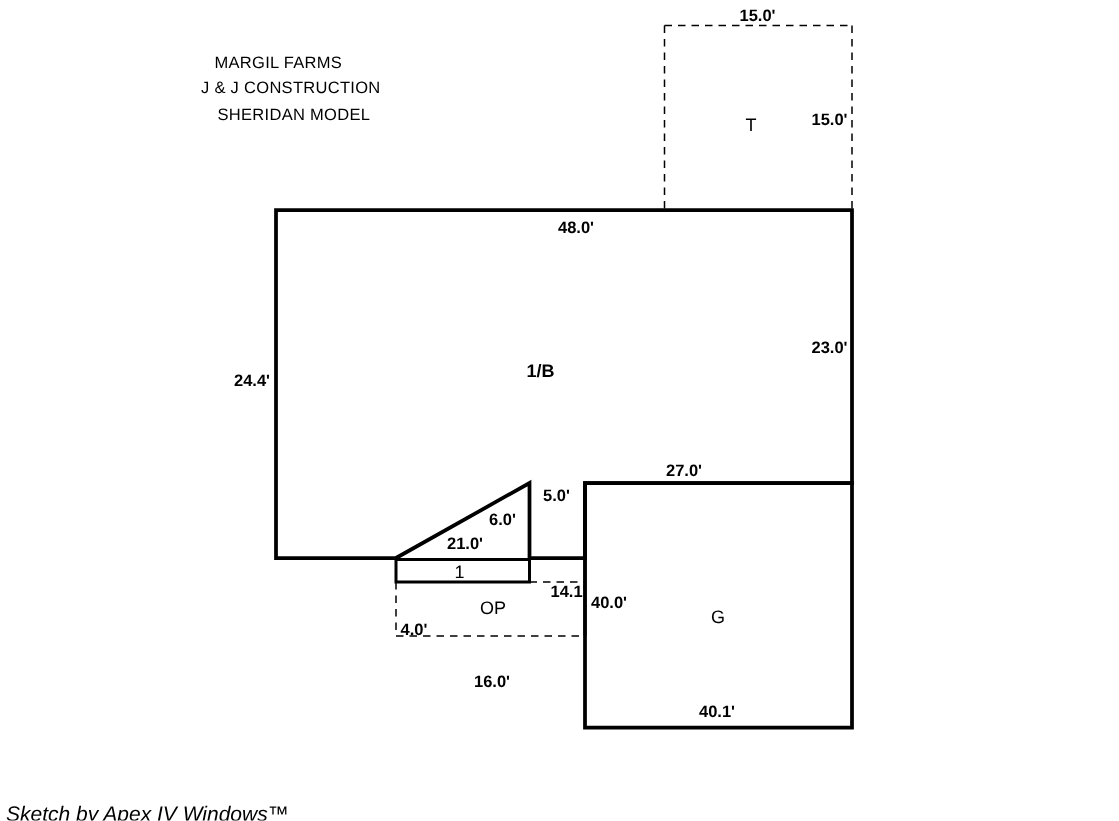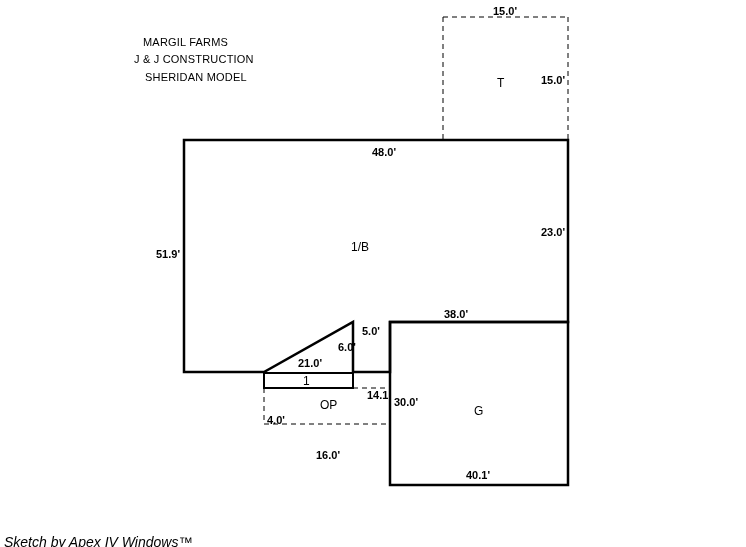--- a/index.html
+++ b/index.html
@@ -101,33 +101,33 @@
   <g>
     <path d="M 390 322 L 390 424" fill="none" stroke="#000000" stroke-width="2"></path>
   </g>
 </svg>
 
 <div class="txt hdr hdr-1">MARGIL FARMS</div>
 <div class="txt hdr hdr-2">J &amp; J CONSTRUCTION</div>
 <div class="txt hdr hdr-3">SHERIDAN MODEL</div>
 
 <div class="txt area" style="left:497px; top:76px;">T</div>
-<div class="txt area" style="left:351px; top:240px;">1/B</div>
+<div class="txt area" style="left:351px; top:240px;font-weight:bold;">1/B</div>
 <div class="txt area" style="left:474px; top:404px;">G</div>
 <div class="txt area" style="left:320px; top:398px;">OP</div>
 <div class="txt area" style="left:303px; top:374px;">1</div>
 
 <div class="txt dim" style="left:493px; top:5px;">15.0'</div>
 <div class="txt dim" style="left:541px; top:74px;">15.0'</div>
 <div class="txt dim" style="left:372px; top:146px;">48.0'</div>
 <div class="txt dim" style="left:541px; top:226px;">23.0'</div>
-<div class="txt dim" style="left:156px; top:248px;">51.9'</div>
+<div class="txt dim" style="left:156px; top:248px;">24.4'</div>
 <div class="txt dim" style="left:253px; top:357px;margin-left:45px;">21.0'</div>
-<div class="txt dim" style="left:338px; top:341px;">6.0'</div>
+<div class="txt dim" style="left:326px; top:341px;">6.0'</div>
 <div class="txt dim" style="left:362px; top:325px;">5.0'</div>
-<div class="txt dim" style="left:444px; top:308px;">38.0'</div>
+<div class="txt dim" style="left:444px; top:308px;">27.0'</div>
 <div class="txt dim" style="left:367px; top:389px;">14.1'</div>
-<div class="txt dim" style="left:394px; top:396px;">30.0'</div>
+<div class="txt dim" style="left:394px; top:396px;">40.0'</div>
 <div class="txt dim" style="left:466px; top:469px;">40.1'</div>
 <div class="txt dim" style="left:267px; top:397px;margin-top:17px;">4.0'</div>
 <div class="txt dim" style="left:316px; top:425px;margin-top:24px;">16.0'</div>
 
 <div class="txt footer">Sketch by Apex IV Windows™</div>
 
 </body></html>

